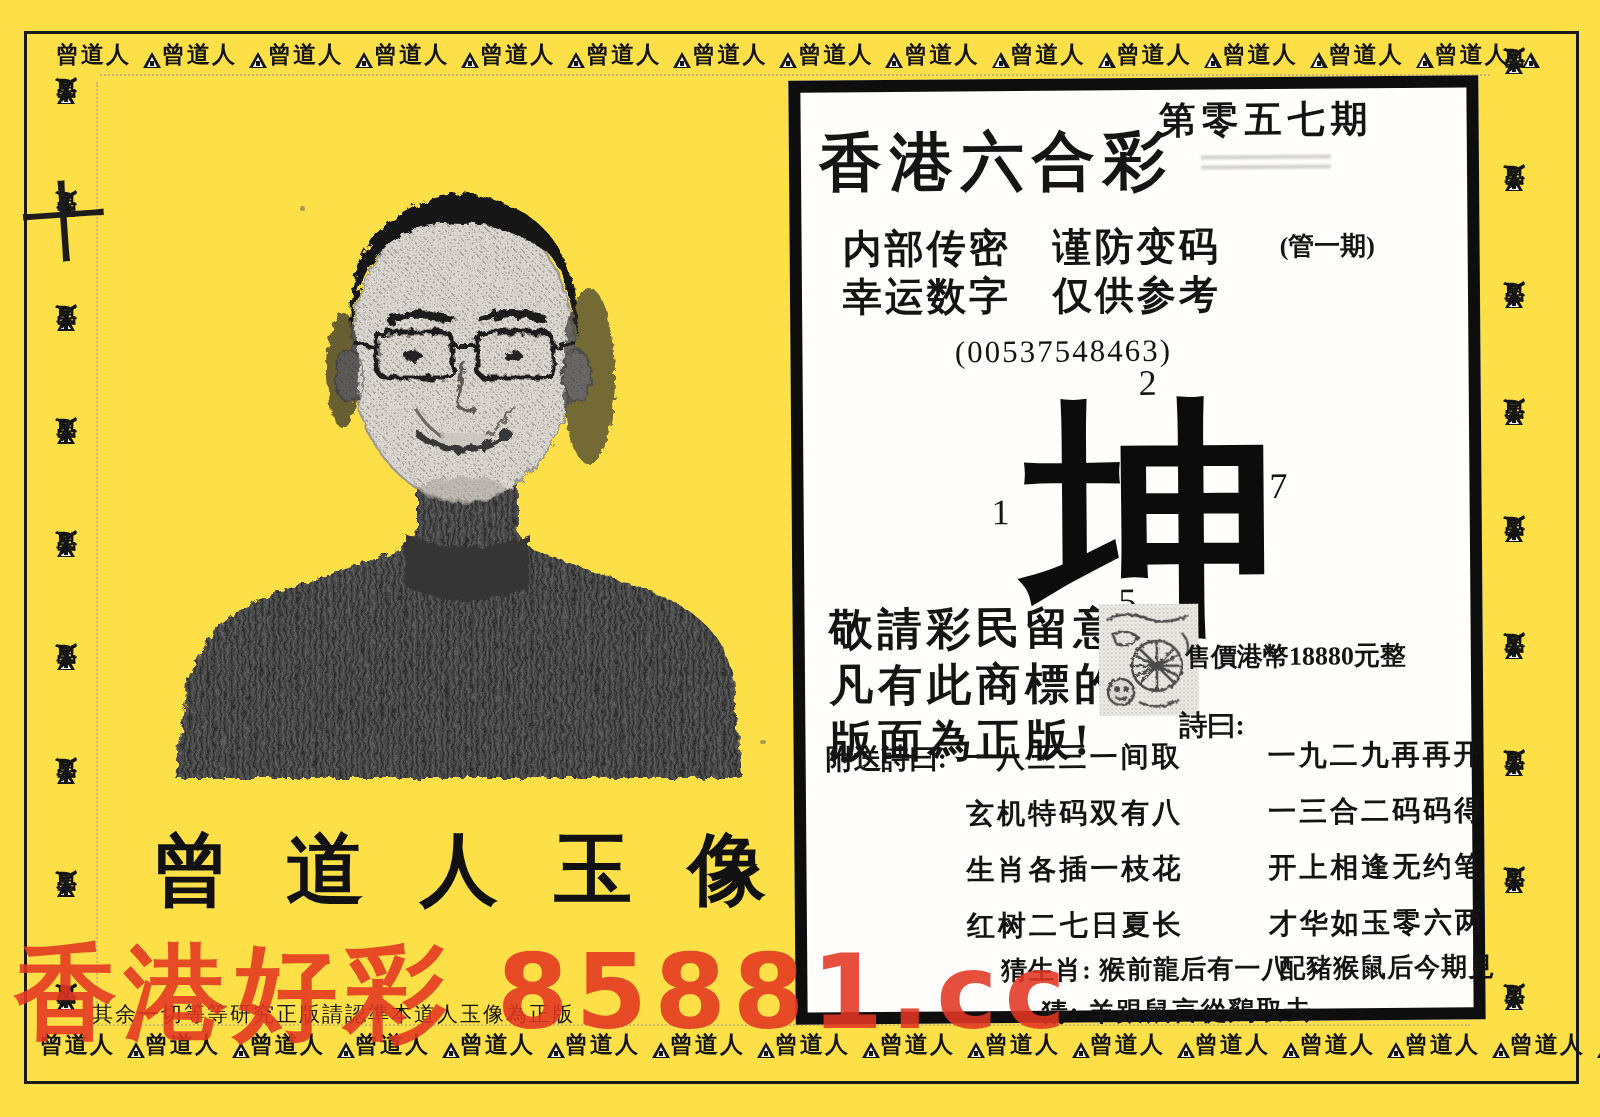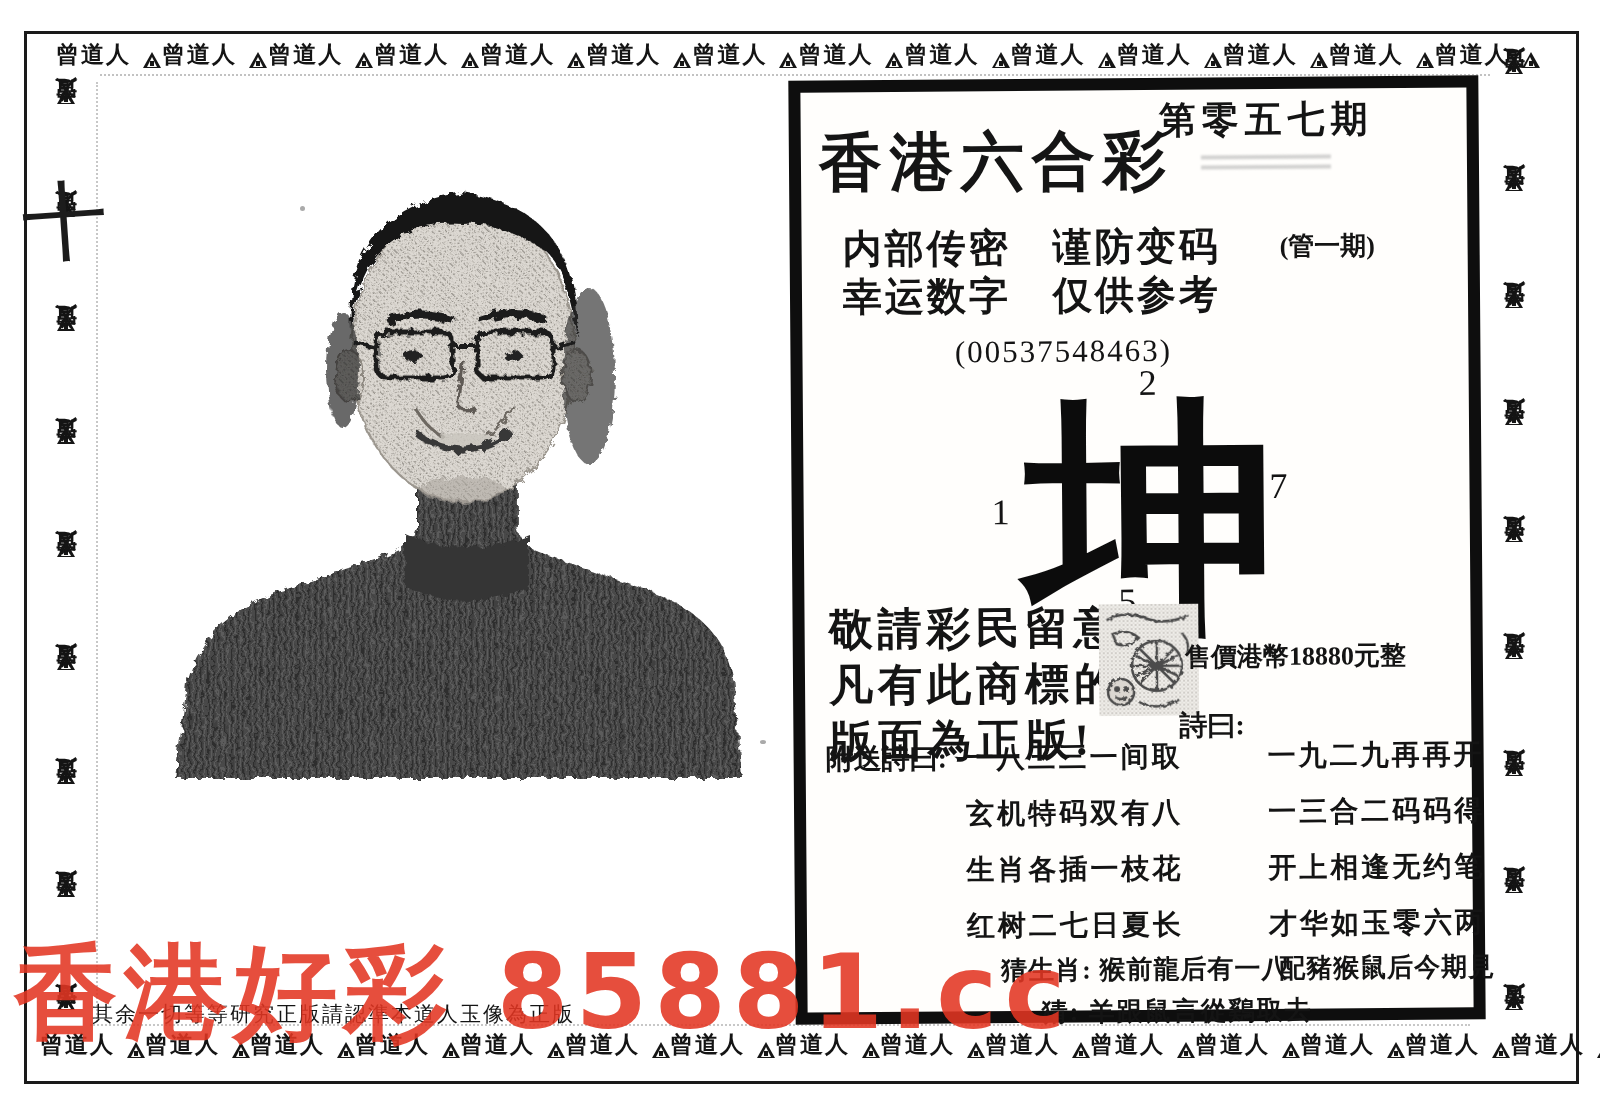--- a/index.html
+++ b/index.html
@@ -1,16 +1,16 @@
 <!DOCTYPE html>
 <html><head>
 <meta charset="utf-8">
 <style>
   html,body{margin:0;padding:0;background:#888;}
-  .sheet{position:relative;width:1600px;height:1117px;background:#ffffff;overflow:hidden;
+  .sheet{position:relative;width:1600px;height:1117px;background:#fde047;overflow:hidden;
          font-family:"Liberation Serif","DejaVu Serif",serif;color:#141414;}
   
   .page-frame{position:absolute;left:24px;top:31px;width:1549px;height:1047px;
               border:3px solid #1a1a1a;}
   .dash-top{position:absolute;left:100px;top:74px;width:1390px;border-top:2px dotted #9a9a9a;opacity:.6;}
   .dash-left{position:absolute;left:96px;top:82px;height:940px;border-left:2px dotted #9a9a9a;opacity:.55;}
   .dash-bottom{position:absolute;left:90px;top:1024px;width:1380px;border-top:2px dotted #9a9a9a;opacity:.55;}
 
   
   .strip-h{position:absolute;display:flex;justify-content:space-between;align-items:flex-end;}
@@ -372,20 +372,21 @@
       <ellipse cx="248" cy="238" rx="9" ry="6" fill="#242424"></ellipse>
       <ellipse cx="348" cy="238" rx="9" ry="6" fill="#242424"></ellipse>
       <path d="M298,242 L293,288 Q300,296 311,290" stroke="#5f5a54" stroke-width="4" fill="none"></path>
       <path d="M250,290 Q263,312 280,320 M348,288 Q336,310 320,318" stroke="#6e6962" stroke-width="3" fill="none"></path>
       <ellipse cx="299" cy="324" rx="35" ry="9" fill="#c9c5be" opacity="0.8"></ellipse>
       <path d="M252,316 Q298,348 346,314" stroke="#383838" stroke-width="6" fill="none"></path>
       <ellipse cx="298" cy="372" rx="42" ry="13" fill="#a7a29a" opacity="0.55"></ellipse>
     </g>
   </svg>
 
+  <div class="caption">曾道人玉像</div>
   <div class="notice2">其余一切等等研究正版請認準本道人玉像為正版</div>
 
   <div class="main-box">
     <div class="bx-title">香港六合彩</div>
     <div class="bx-issue">第零五七期</div>
     <div class="smudge">
         <i></i>
         <i></i>
       </div>
     <div class="bx-slogan1">内部传密　谨防变码</div>

